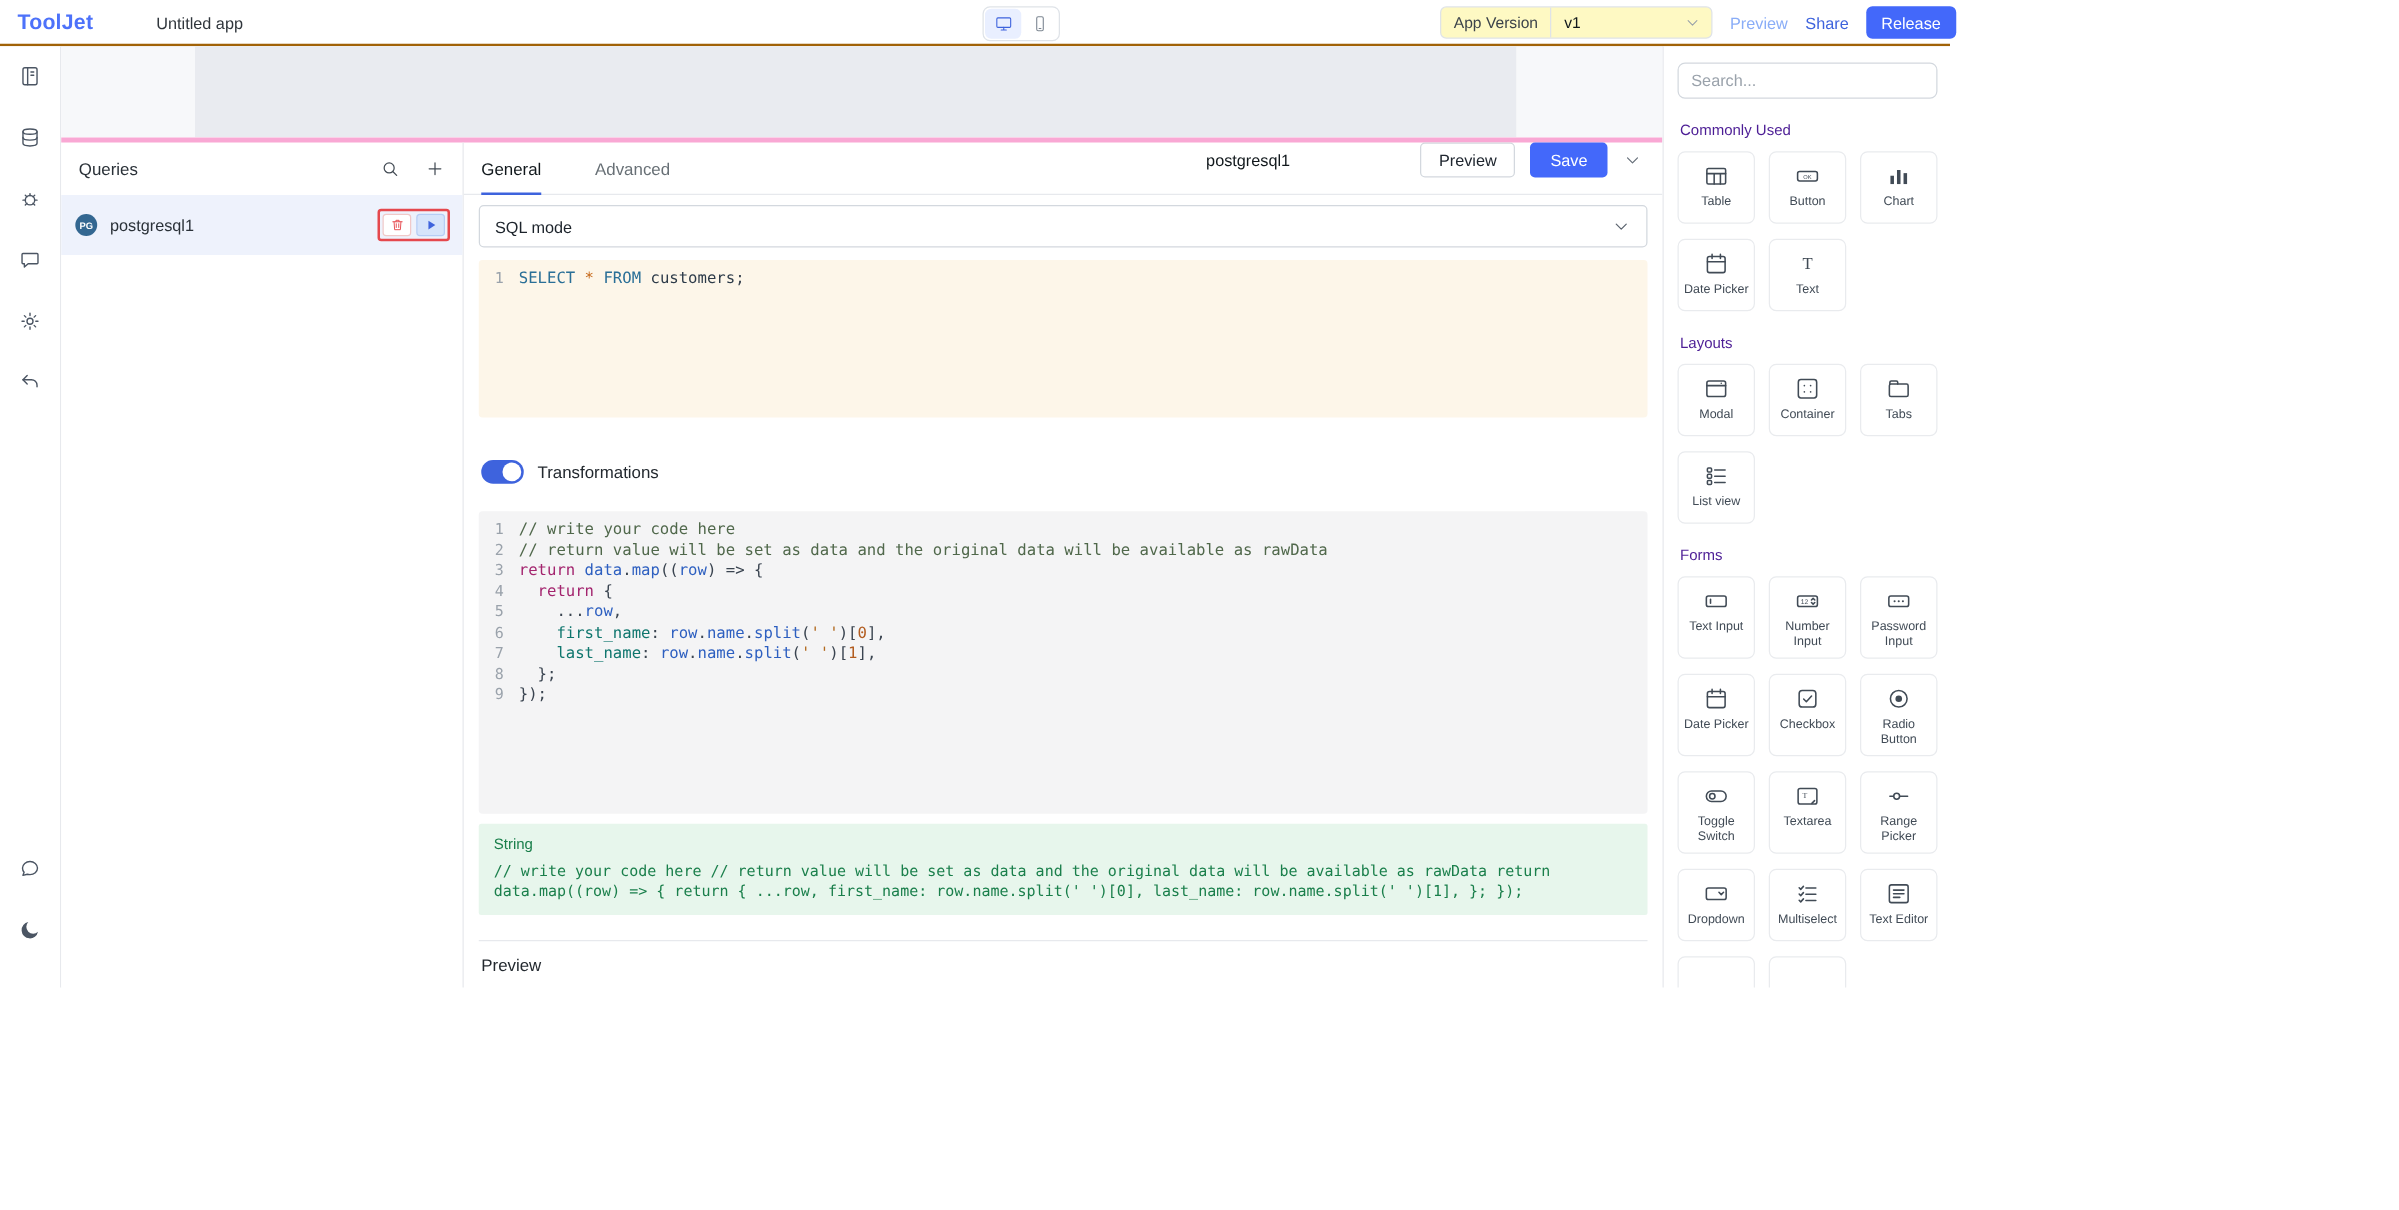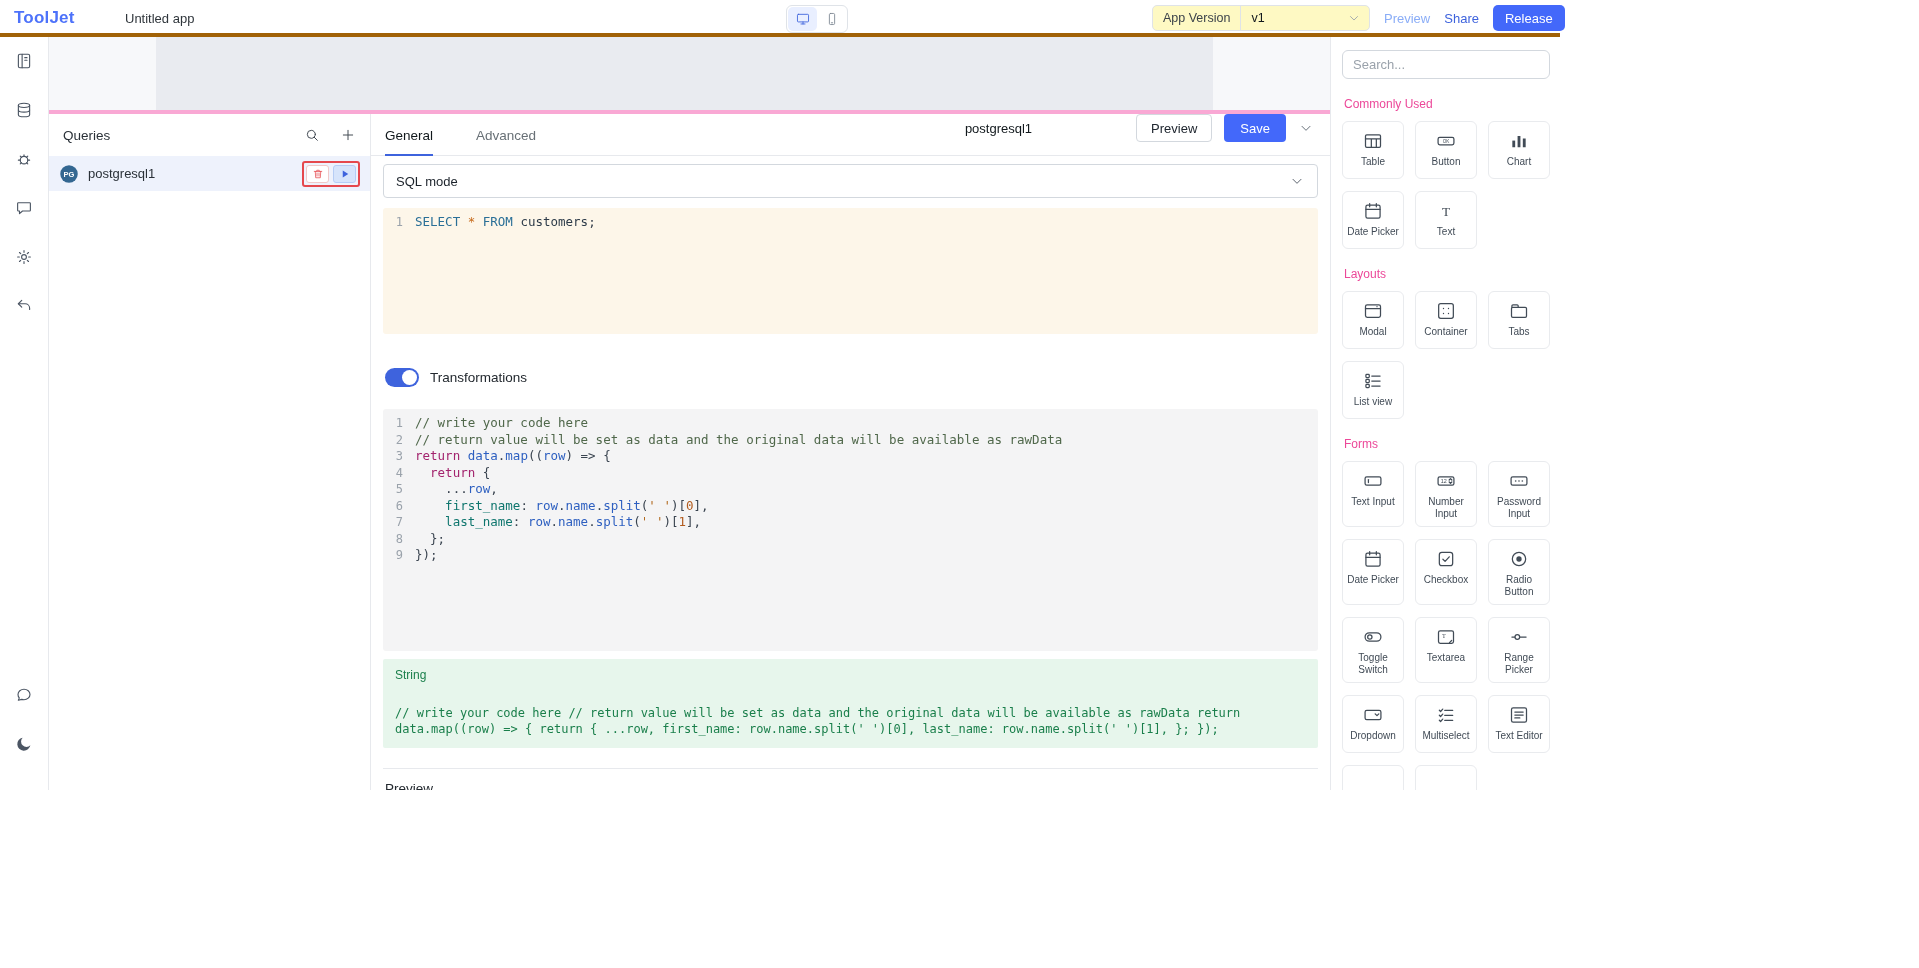--- a/index.html
+++ b/index.html
@@ -6,21 +6,21 @@
   html,body{background:#fff}
   body{width:1919px;height:968px;overflow:hidden;font-family:"Liberation Sans",sans-serif;font-size:13px;color:#1c2530}
   .stage{position:relative;width:1919px;height:968px;background:#fff;overflow:hidden}
   button{font-family:inherit;cursor:pointer}
   .icon{display:inline-flex;align-items:center;justify-content:center;color:inherit}
   .icon svg{width:100%;height:100%;display:block}
   .i12{width:12px;height:12px}.i14{width:14px;height:14px}.i16{width:16px;height:16px}
   .i18{width:18px;height:18px}.i20{width:20px;height:20px}
 
   
-  .topbar{position:absolute;left:0;top:0;width:1560px;height:37px;background:#fff;border-bottom:4px solid #a16207}
+  .topbar{position:absolute;left:0;top:0;width:1560px;height:37px;background:#fff;border-bottom:2px solid #a16207}
   .logo{position:absolute;left:14px;top:8px;font-size:17px;font-weight:bold;color:#4d72fa;letter-spacing:.2px;cursor:pointer}
   .appname{position:absolute;left:125px;top:11px;color:#30363c;cursor:text}
   .device-toggle{position:absolute;left:786px;top:5px;display:flex;border:1px solid #dfe3e8;border-radius:6px;padding:1px;background:#fff}
   .dev-btn{width:29px;height:24px;display:flex;align-items:center;justify-content:center;border:none;background:transparent;border-radius:5px;color:#7c8691}
   .dev-btn.active{background:#e9efff;color:#3e63dd}
   .tb-right{position:absolute;left:1152px;top:5px;display:flex;align-items:center;gap:14px}
   .version-group{display:flex;align-items:center;height:26px;width:218px;border:1px solid #dfe3e8;border-radius:5px;background:#fef9c3;cursor:pointer}
   .version-label{height:100%;display:flex;align-items:center;padding:0 10px;color:#3c434a;border-right:1px solid #dfe3e8;font-size:12.5px}
   .version-value{padding-left:10px;color:#11181c;font-size:12.5px}
   .version-group .chev{margin-left:auto;margin-right:8px;color:#98a1aa}
@@ -39,21 +39,21 @@
   
   .canvas{position:absolute;left:49px;top:37px;width:1281px;height:73px;background:#f7f8fa;overflow:hidden;cursor:pointer}
   .canvas-page{position:absolute;left:107px;top:0;width:1057px;height:73px;background:#e9ebf0}
 
   
   .qpanel{position:absolute;left:49px;top:110px;width:1281px;height:680px;background:#fff;border-top:4px solid #f9a8d4;display:flex}
   .qlist{width:322px;flex:none;border-right:1px solid #e7e9ed;display:flex;flex-direction:column}
   .qlist-head{height:42px;display:flex;align-items:center;padding:0 14px;gap:20px}
   .qlist-title{flex:1;font-size:13.5px;color:#2a3138}
   .qicon-btn{background:none;border:none;color:#444c55;display:flex;padding:0}
-  .qrow{height:35px;background:#eef2fc;display:flex;align-items:center;padding:0 10px;gap:9px;cursor:pointer}
+  .qrow{height:48px;background:#eef2fc;display:flex;align-items:center;padding:0 10px;gap:9px;cursor:pointer}
   .qrow-name{flex:1;color:#2a3138}
   .qrow-actions{display:flex;gap:4px;border:2px solid #e5484d;border-radius:3px;padding:2px;background:#eef2fc}
   .qact{width:23px;height:18px;display:flex;align-items:center;justify-content:center;border-radius:3px;padding:0}
   .qact.delete{background:#fff;border:1px solid #f0c9c9;color:#e5484d}
   .qact.run{background:#d6e4fb;border:1px solid #b6cdf5;color:#3e63dd}
 
   .qeditor{flex:1;min-width:0;display:flex;flex-direction:column}
   .qe-tabbar{height:42px;flex:none;border-bottom:1px solid #e7e9ed;display:flex;align-items:flex-start;padding:0 16px 0 14px;gap:43px}
   .qe-tab{height:42px;display:flex;align-items:center;font-size:13.5px;color:#687076;cursor:pointer;border-bottom:2px solid transparent;padding-top:2px}
   .qe-tab.active{color:#11181c;border-bottom-color:#3e63dd}
@@ -80,30 +80,30 @@
   .tk-v{color:#2d5fc0}.tk-p{color:#0f766e}
   .cm-code{color:#3a4450}
 
   .transform-row{margin:34px 0 0 2px;display:flex;align-items:center;gap:11px;flex:none}
   .toggle{width:34px;height:19px;background:#3e63dd;border-radius:10px;position:relative;border:none;flex:none}
   .toggle .knob{position:absolute;right:2px;top:2px;width:15px;height:15px;border-radius:50%;background:#fff}
   .transform-label{font-size:13.5px;color:#23292f;font-weight:500}
 
   .result-box{margin-top:8px;flex:none;background:#e7f6ec;border-radius:2px;padding:9px 12px 11px}
   .result-type{color:#1a7f4b;font-size:12px;font-family:Liberation Sans, sans-serif}
-  .result-text{margin-top:23px;color:#1a7f4b;font-size:12px;line-height:16px;font-family:"DejaVu Sans Mono",monospace}
+  .result-text{margin-top:7px;color:#1a7f4b;font-size:12px;line-height:16px;font-family:"DejaVu Sans Mono",monospace}
 
   .preview-sec{margin-top:20px;border-top:1px solid #e7e9ed;padding:12px 2px;font-size:13.5px;color:#23292f;font-weight:500;cursor:pointer}
 
   
   .widgets{position:absolute;left:1330px;top:37px;width:230px;height:753px;background:#fff;border-left:1px solid #e7e9ed;padding:13px 10px 0 11px;overflow:hidden}
   .wsearch{height:29px;border:1px solid #d3d8de;border-radius:6px;display:flex;align-items:center;padding:0 10px}
   .wsearch input{border:none;outline:none;flex:1;background:transparent;font-family:inherit;font-size:13px;color:#2a3138}
   .wsearch input::placeholder{color:#9aa2ab}
-  .wsec-title{font-size:12px;color:#ec4899;margin:18px 0 10px 2px}
+  .wsec-title{font-size:12px;color:#4c1d95;margin:18px 0 10px 2px}
   .wgrid{display:grid;grid-template-columns:repeat(3,1fr);gap:12px 11px}
   .wcard{min-height:58px;border:1px solid #e9ebee;border-radius:6px;background:#fff;display:flex;flex-direction:column;align-items:center;padding:9px 2px 6px;cursor:pointer}
   .wicon{width:20px;height:20px;color:#414b56;flex:none}
   .wlabel{margin-top:5px;font-size:10px;color:#414b56;text-align:center;line-height:1.2}
   .wcard.stub{height:58px}
 </style>
 </head>
 <body>
 
 <div class="stage">

